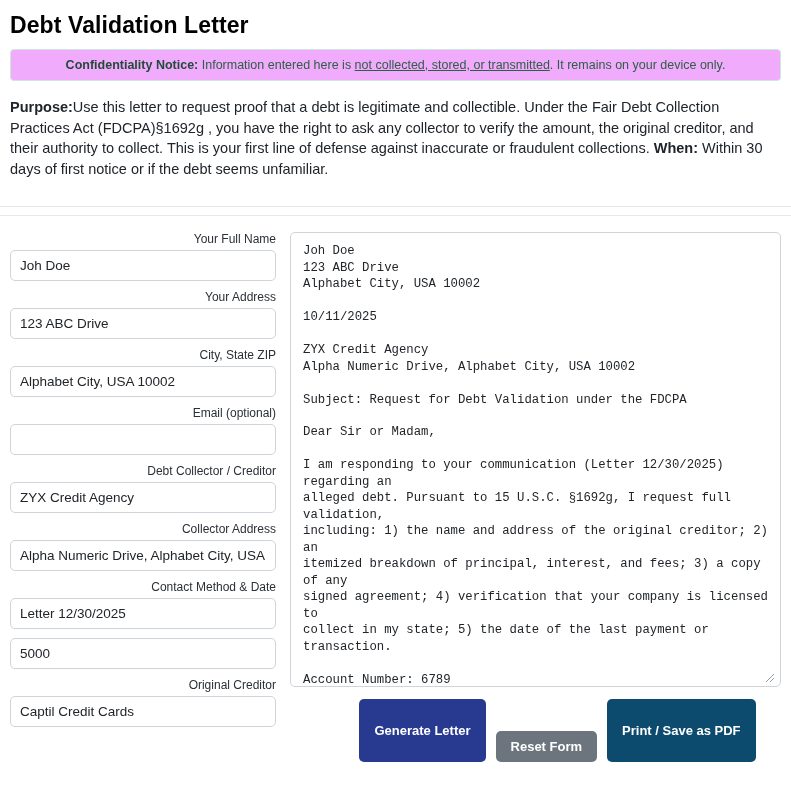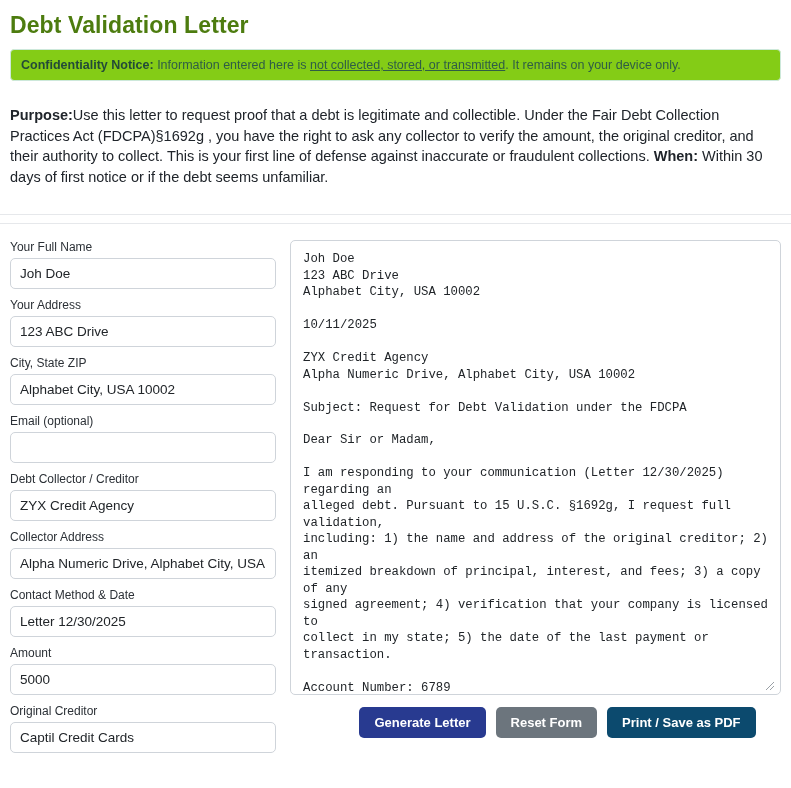--- a/index.html
+++ b/index.html
@@ -15,32 +15,33 @@
   #page {
     position: relative;
     width: 791px;
     height: 788px;
     overflow: hidden;
     padding: 0 10px;
   }
   .page-title {
     font-size: 23px;
     font-weight: bold;
-    color: #4d7c0f;
+    color: #000000;
     margin: 12px 0 10px 0;
     letter-spacing: 0.1px;
   }
   .notice {
-    background: #84cc16;
+    background: #f0abfc;
     border: 1px solid #cde8da;
     border-radius: 4px;
     padding: 8px 10px;
     font-size: 12.5px;
     color: #2f5d46;
-    margin-bottom: 24px;
+    text-align: center;
+    margin-bottom: 16px;
   }
   .notice b { color: #234a38; }
   .notice u { text-decoration: underline; }
   .purpose {
     font-size: 14.5px;
     line-height: 1.42;
     color: #20252b;
     margin-bottom: 27px;
   }
   .purpose b { font-weight: bold; }
@@ -59,20 +60,21 @@
   .form-col {
     width: 266px;
     flex: 0 0 266px;
   }
   .field { margin-bottom: 9px; }
   .field label {
     display: block;
     font-size: 12px;
     color: #2b3036;
     margin-bottom: 4px;
+    text-align: right;
   }
   .field input {
     width: 100%;
     height: 31px;
     padding: 4px 9px;
     font-size: 13.5px;
     font-family: "Liberation Sans", sans-serif;
     color: #212529;
     border: 1px solid #cfd4da;
     border-radius: 5px;
@@ -119,21 +121,21 @@
     border-radius: 5px;
     color: #fff;
     font-size: 13px;
     font-weight: bold;
     font-family: "Liberation Sans", sans-serif;
     padding: 9px 15px;
     cursor: pointer;
     line-height: 1;
   }
   .btn-primary { background: #283a90; margin-left: 44px; }
-  .btn-secondary { background: #6c757d; }
+  .btn-secondary { background: #6c757d; margin-top: 32px; }
   .btn-dark { background: #0c4a6e; }
 </style>
 </head>
 <body>
 
 <div id="page">
 
   <h1 class="page-title">Debt Validation Letter</h1>
 
   <div class="notice">
@@ -180,21 +182,20 @@
         <input type="text" value="Alpha Numeric Drive, Alphabet City, USA 10002" style="">
       </div>
 
       <div class="field">
         <label>Contact Method &amp; Date</label>
         <input type="text" value="Letter 12/30/2025" style="">
       </div>
 
 
       <div class="field">
-        <label>Amount</label>
         <input type="text" value="5000" style="">
       </div>
 
       <div class="field">
         <label>Original Creditor</label>
         <input type="text" value="Captil Credit Cards" style="">
       </div>
 
     </div>
 

